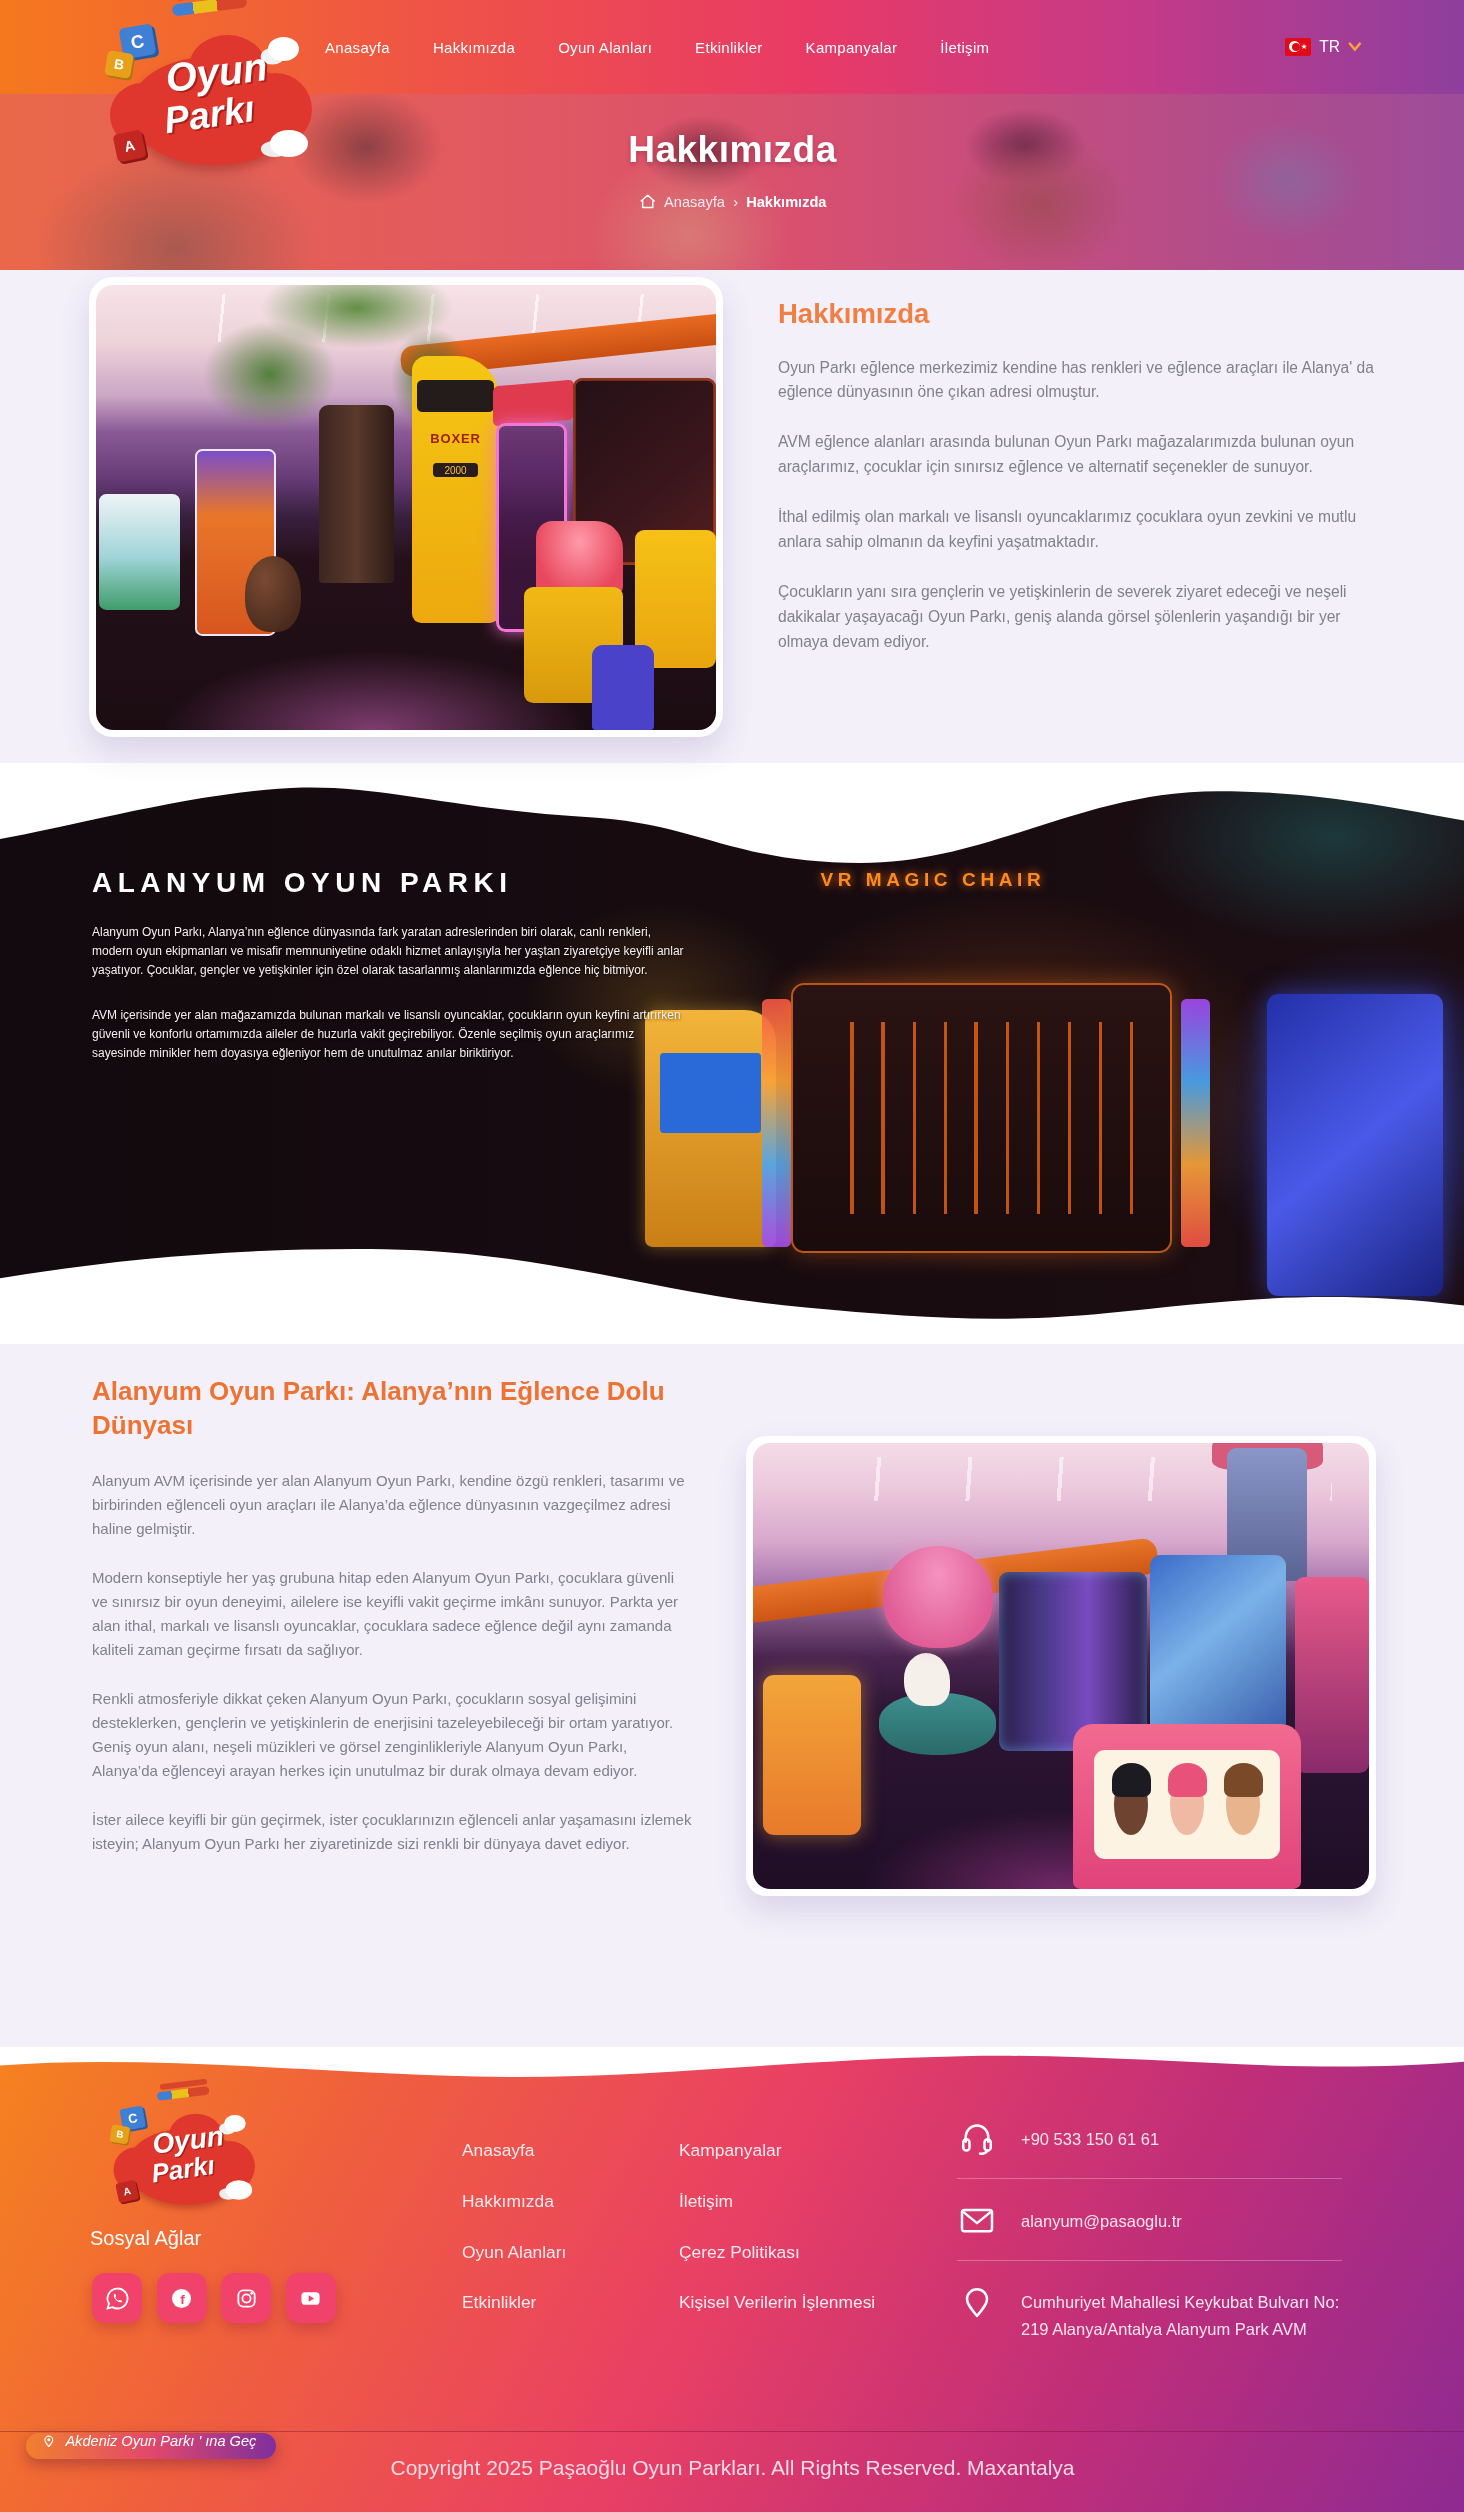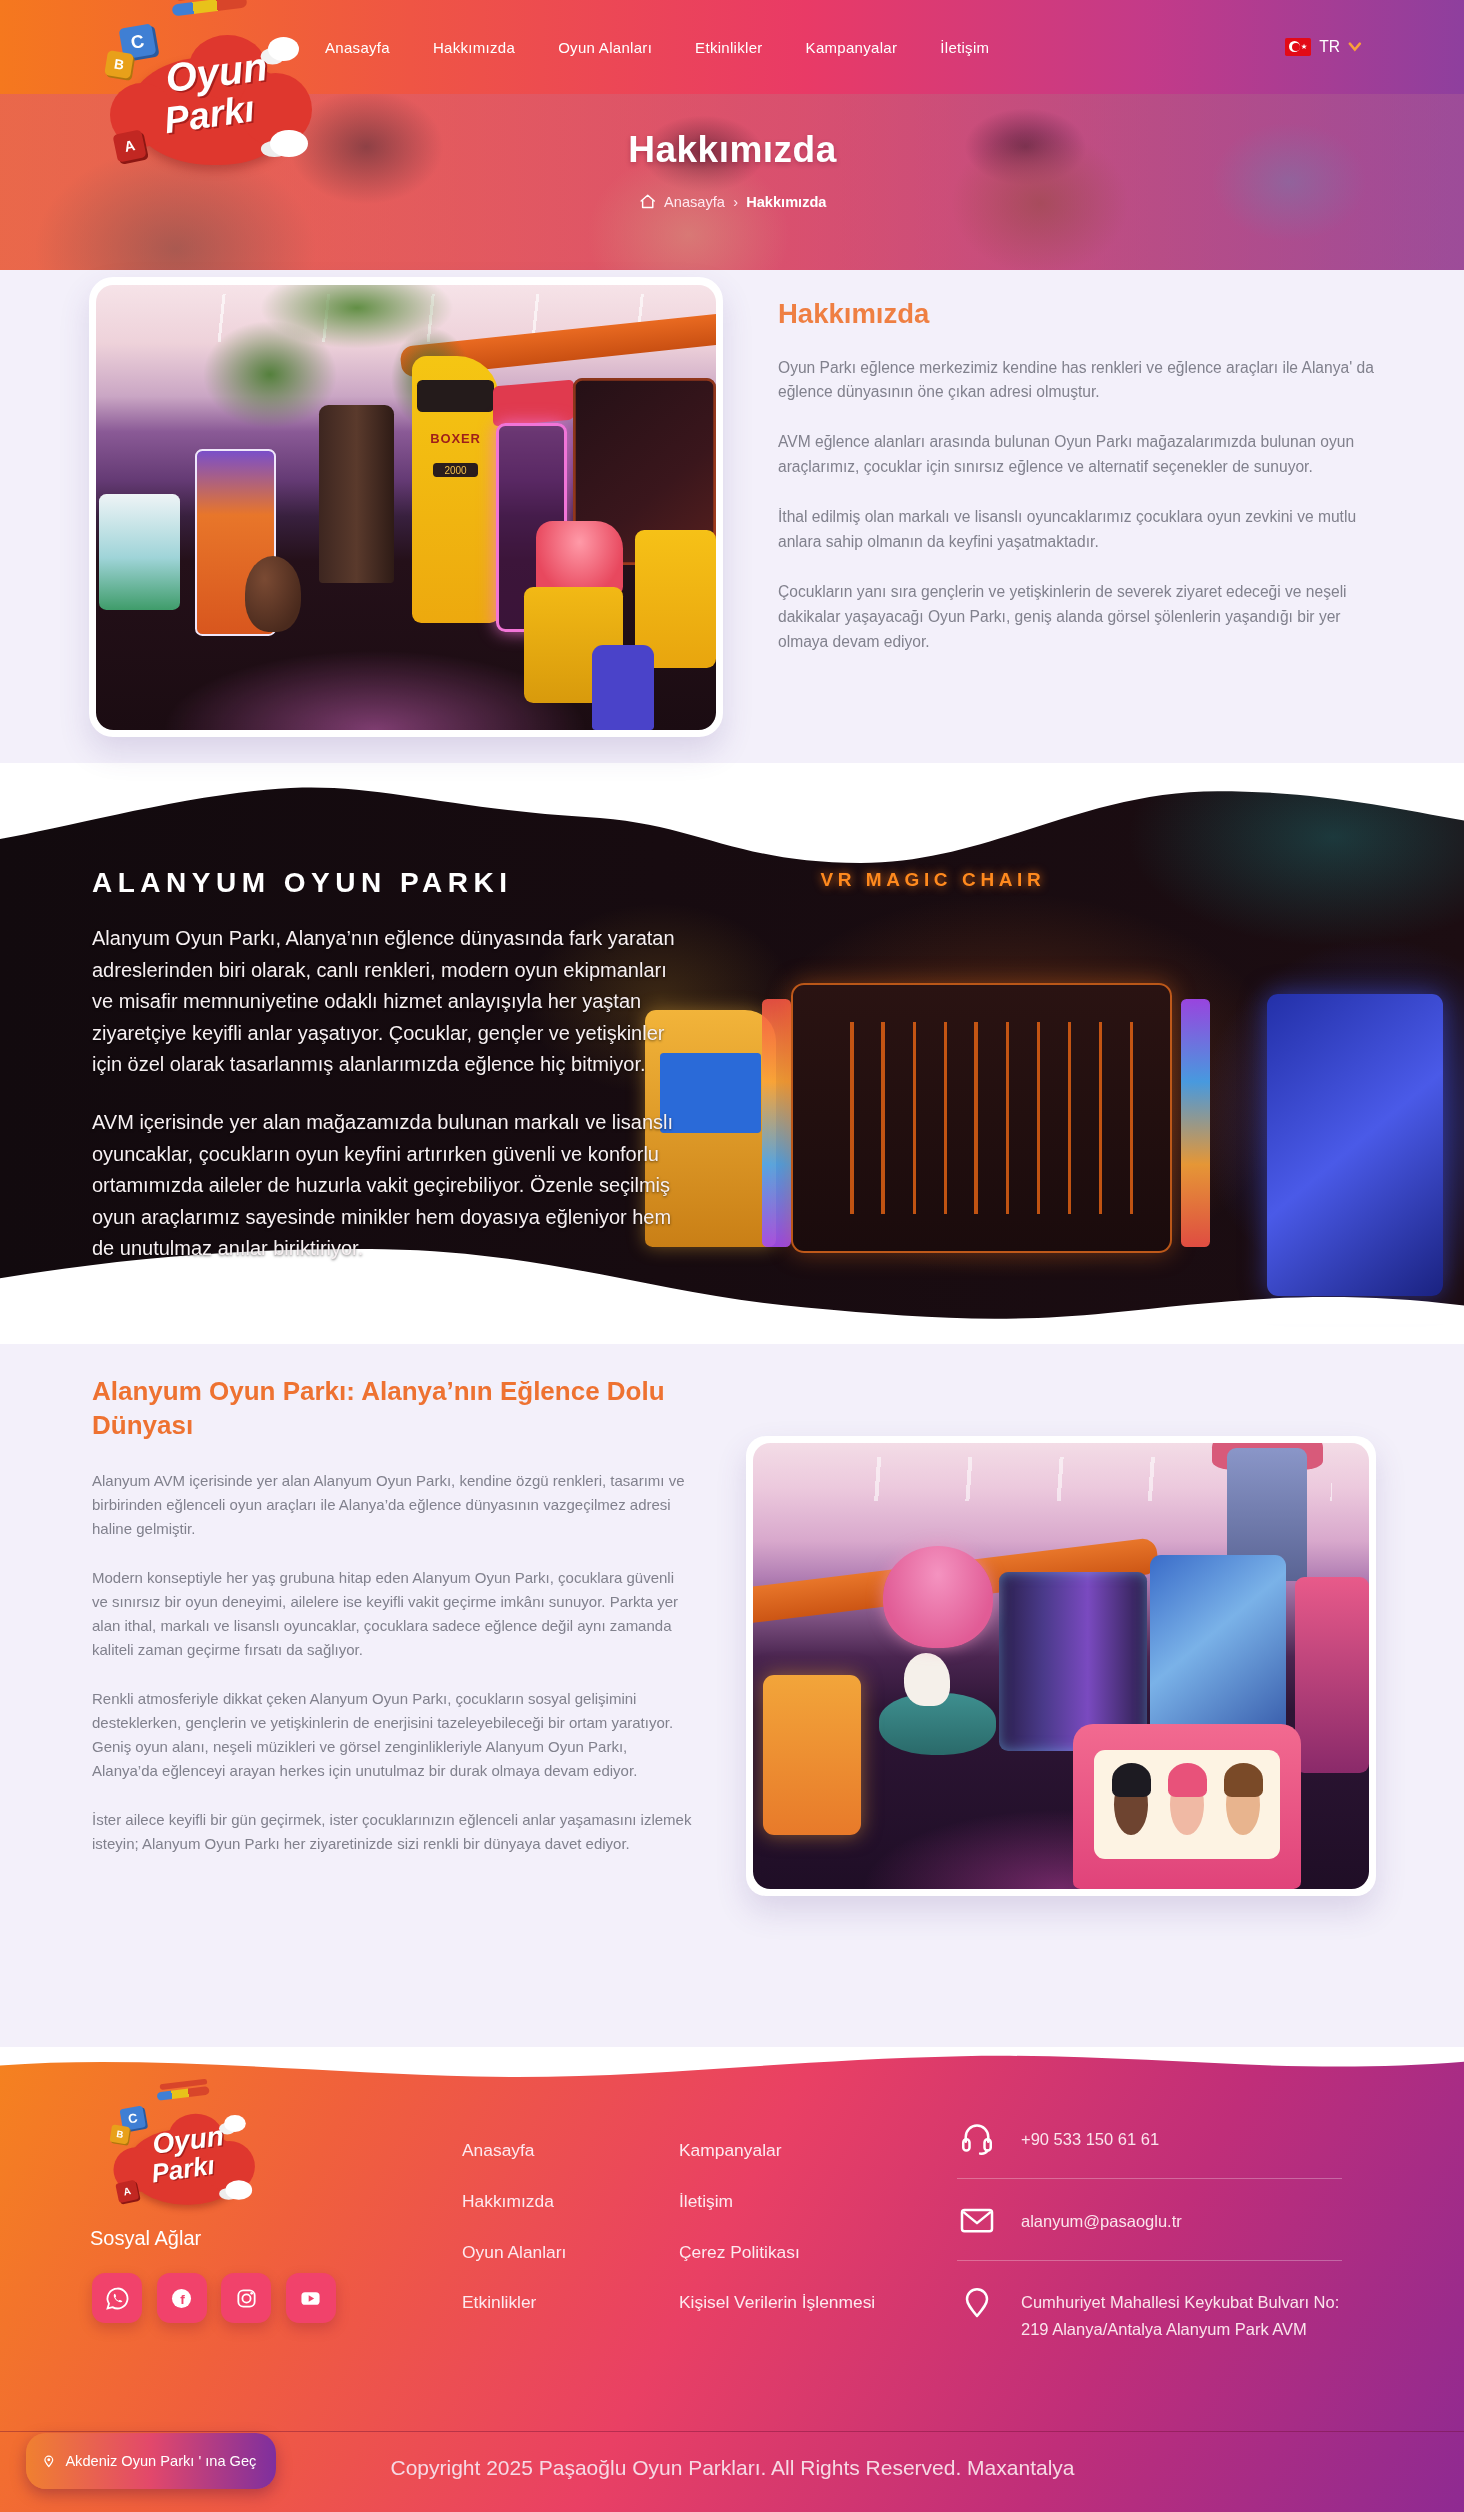--- a/index.html
+++ b/index.html
@@ -106,21 +106,21 @@
   .dk-mleft { left:44%; top:42%; width:9%; height:44%; background:linear-gradient(#f2b43a,#c97f16); border-radius:11px 31px 7.3px 7.3px; box-shadow:0 0 18.3px rgba(255,190,60,.4); }
   .dk-mleft-screen { position:absolute; left:12%; top:18%; width:76%; height:34%; background:#2a6ad8; border-radius:3.7px; }
   .dk-pillar1 { left:52%; top:40%; width:2%; height:46%; background:linear-gradient(#f55447,#faa53a,#4aa8f5,#a54af5); border-radius:5.5px; opacity:.9; }
   .dk-pillar2 { left:80.6%; top:40%; width:2%; height:46%; background:linear-gradient(#a54af5,#4aa8f5,#faa53a,#f55447); border-radius:5.5px; opacity:.9; }
   .dk-mblue { left:86.5%; top:39%; width:12%; height:56%; background:linear-gradient(140deg,#2330a8,#4a5ae8 50%,#1a2280); border-radius:11px; box-shadow:0 0 26px rgba(70,90,255,.5); }
   .dark-wave-top, .dark-wave-bottom { position:absolute; left:0; width:1465px; }
   .dark-wave-top { top:-0.9px; height:81px; }
   .dark-wave-bottom { bottom:-0.9px; height:84px; }
   .dark-content { position:absolute; left:92px; top:84px; width:593px; z-index:5; }
   .dark-heading { color:#ffffff; font-size:28px; font-weight:bold; letter-spacing:5.5px; margin-bottom:24px; }
-  .dark-content p { color:#f7f0f2; font-size:20px; line-height:1.58; margin-bottom:26px; text-shadow:0 0.9px 2.7px rgba(0,0,0,.6); }
+  .dark-content p { color:#f7f0f2; font-size:12px; line-height:1.58; margin-bottom:26px; text-shadow:0 0.9px 2.7px rgba(0,0,0,.6); }
 
   
   .fun { position:absolute; left:0; top:1344px; width:1465px; height:820px; background:#f3f0fa; }
   .fun-heading { position:absolute; left:92px; top:31px; width:586px; color:#ee7231; font-size:26px; font-weight:600; line-height:1.3; }
   .fun-text { position:absolute; left:92px; top:125px; width:600px; }
   .fun-text p { font-size:15px; }
   .fun .photo-card { left:746px; top:92px; width:630px; height:460px; border-radius:20px; }
   .art3 { background:
       radial-gradient(275px 110px at 50% 100%, rgba(236,80,200,.4), transparent 72%),
       linear-gradient(180deg,#f3dce6 0%,#ecc9dd 10%,#d8a8cc 22%,#b27fb4 30%,#4a2550 48%,#2d1535 60%,#1f0e26 100%); }
@@ -156,22 +156,22 @@
   .flinks-1 { left:462px; top:92px; width:137px; }
   .flinks-2 { left:679px; top:92px; width:275px; }
   .flinks li { color:#fde9ef; font-size:17.4px; margin-bottom:29px; line-height:1.25; cursor:pointer; }
   .contacts { position:absolute; left:957px; top:57px; width:385px; }
   .contact-row { display:flex; align-items:flex-start; gap:24px; padding:13px 0; cursor:pointer; }
   .contact-row svg { width:40px; height:40px; flex:0 0 auto; }
   .contact-text { color:#fbe4ec; font-size:16.5px; line-height:1.6; padding-top:8.2px; }
   .contact-div { border-top:0.9px solid rgba(255,255,255,.28); margin:7.3px 0; }
   .footer-divider { position:absolute; left:0; top:383px; width:1465px; border-top:0.9px solid rgba(110,15,50,.4); }
   .copyright { position:absolute; left:0; top:408px; width:1465px; text-align:center; color:#f6d9e4; font-size:21px; }
-  .pill { position:absolute; left:26px; top:385px; height:56px; border-radius:20px; display:flex; align-items:center; gap:9.2px; padding:0 20px 0 14.6px;
-    background:linear-gradient(90deg,#f08030 0%,#e2486b 50%,#7e2f9e 100%); box-shadow:0 5.5px 14.6px rgba(80,10,60,.35); cursor:pointer; z-index:10; }
+  .pill { position:absolute; left:26px; top:385px; height:26px; border-radius:20px; display:flex; gap:9.2px; padding:0 20px 0 14.6px;
+    background:linear-gradient(90deg,#f08030 0%,#e2486b 50%,#7e2f9e 100%); box-shadow:0 5.5px 14.6px rgba(80,10,60,.35); cursor:pointer; z-index:10;font-style:italic; }
   .pill span { color:#ffffff; font-size:14.6px; white-space:nowrap; }
   .pill svg { width:15.6px; height:15.6px; }
 </style>
 </head>
 <body>
 
 <div class="page">
 
   <header class="topbar">
     <ul class="mainnav">

